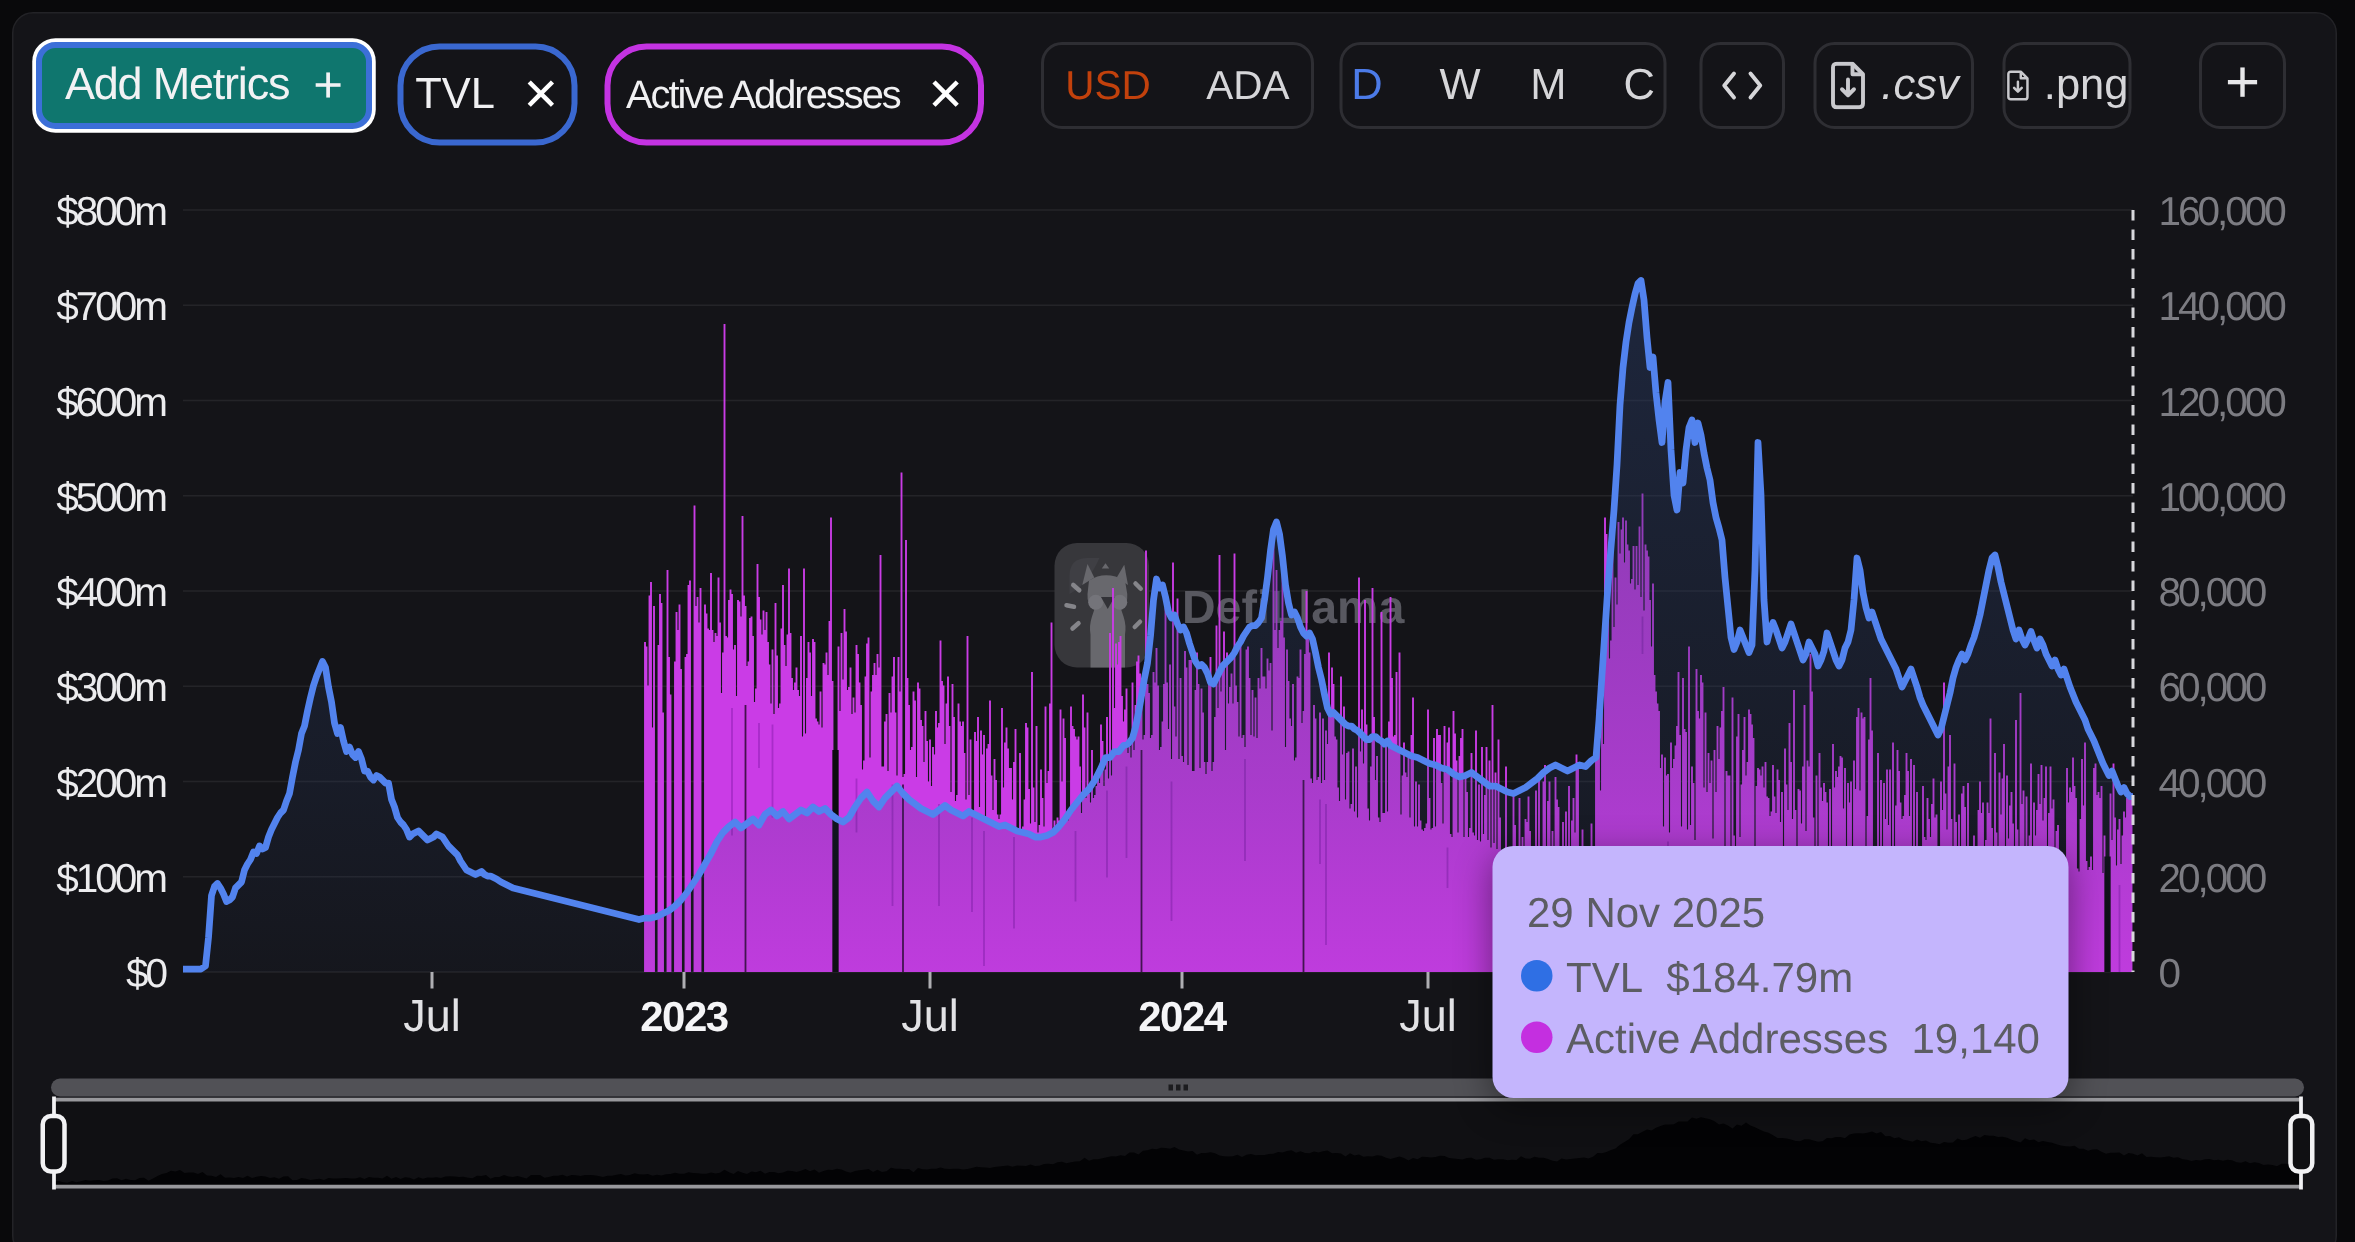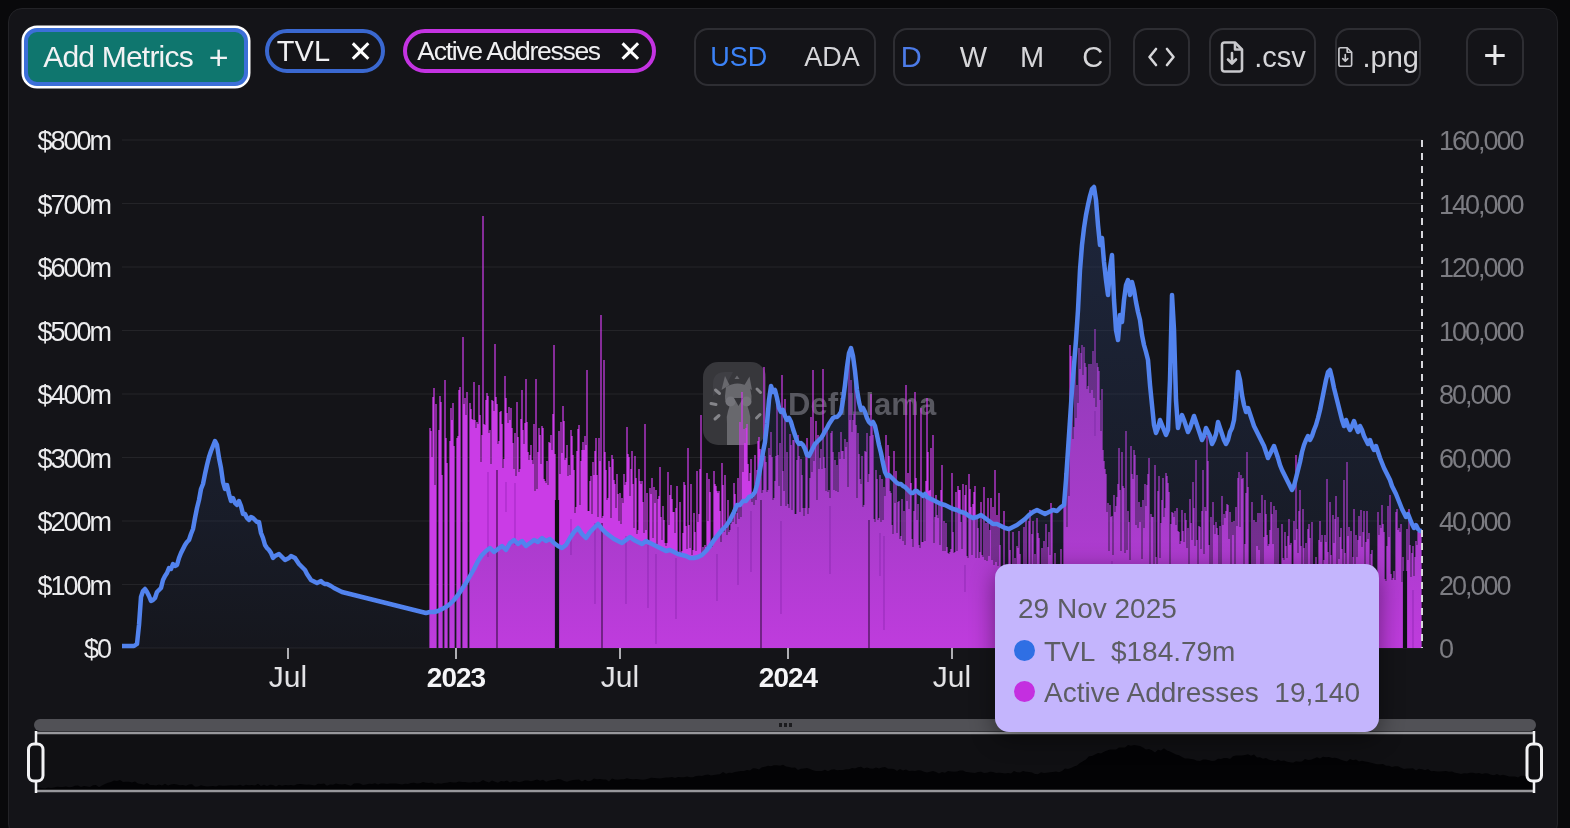--- a/index.html
+++ b/index.html
@@ -1,18 +1,18 @@
 <!DOCTYPE html>
 <html><head><meta charset="utf-8"><style>
 * { margin:0; padding:0; box-sizing:border-box; }
 html,body { width:1570px; height:828px; background:#09090b; font-family:"Liberation Sans",sans-serif; overflow:hidden; }
 #panel { position:absolute; left:8px; top:8px; width:1550px; height:830px; background:#141418; border:1px solid #232327; border-radius:14px; }
 .btn { position:absolute; top:28px; height:58px; border:2px solid #2e2e33; border-radius:14px; color:#d6d6d9; display:flex; align-items:center; justify-content:center; font-size:29px; }
 #addm { position:absolute; left:24px; top:28px; width:224px; height:58px; background:#0f766e; border:4px solid #3c6fd8; border-radius:13px; box-shadow:0 0 0 2.5px #fff; color:#f2f2f4; font-size:30px; display:flex; align-items:center; justify-content:center; }
-.pill { position:absolute; top:29px; height:44px; border-radius:28px; color:#f0f0f2; font-size:29px; display:flex; align-items:center; justify-content:center; }
+.pill { position:absolute; top:29px; height:68px; border-radius:28px; color:#f0f0f2; font-size:29px; display:flex; align-items:center; justify-content:center; }
 .x { font-size:30px; font-weight:400; margin-left:18px; color:#fff; }
 svg { position:absolute; left:0; top:0; }
 .axl { font-size:27px; fill:#ececee; letter-spacing:-2px; }
 .axr { font-size:27px; fill:#7c7c82; letter-spacing:-2px; }
 .xl { font-size:30px; fill:#e2e2e5; }
 .xlb { font-size:28px; font-weight:bold; fill:#f5f5f7; letter-spacing:-1px; }
 #tooltip { position:absolute; left:995px; top:564px; width:384px; height:168px; background:#c4b5fd; border-radius:14px; box-shadow:0 6px 24px rgba(0,0,0,0.45); z-index:5; }
 .tt { position:absolute; color:#5c5d63; font-size:28px; white-space:nowrap; }
 .dot { position:absolute; width:21px; height:21px; border-radius:50%; }
 </style></head>
@@ -109,39 +109,39 @@
   <rect x="1527" y="744" width="14.5" height="37" rx="5.5" fill="#101013" stroke="#f2f2f4" stroke-width="3"></rect>
 </svg>
 <div id="addm">
     <span style="letter-spacing:-0.8px">Add Metrics</span>
     <span style="width:16px"></span>
     <span style="font-size:34px;font-weight:300">+</span>
   </div>
 <div class="pill" style="left:265px; width:120px; border:4px solid #3a68d0;">TVL<span class="x">✕</span></div>
 <div class="pill" style="left:403px; width:253px; border:4px solid #c433e2; font-size:26.5px; letter-spacing:-1.3px;">Active Addresses<span class="x">✕</span></div>
 <div class="btn" style="left:694px; width:182px; font-size:27px;">
-    <span style="color:#3b82f6">USD</span>
+    <span style="color:#c2410c">USD</span>
     <span style="width:37px"></span>
     <span>ADA</span>
   </div>
 <div class="btn" style="left:893px; width:218px;">
     <span style="color:#4c7be8">D</span>
     <span style="width:38px"></span>
     <span>W</span>
     <span style="width:33px"></span>
     <span>M</span>
     <span style="width:38px"></span>
     <span>C</span>
   </div>
 <div class="btn" style="left:1133px; width:57px;">
   <svg width="31" height="24" viewBox="0 0 31 24" style="position:static">
       <path d="M10 4 L3.5 12 L10 20 M21 4 L27.5 12 L21 20" stroke="#d6d6d9" stroke-width="2.6" fill="none" stroke-linecap="round" stroke-linejoin="round"></path>
     </svg>
 </div>
-<div class="btn" style="left:1209px; width:107px;">
+<div class="btn" style="left:1209px; width:107px;font-style:italic;">
   <svg width="26" height="32" viewBox="0 0 26 32" style="position:static; margin-right:9px;">
       <path d="M3 4 Q3 1.5 5.5 1.5 L16 1.5 L23 8.5 L23 28 Q23 30.5 20.5 30.5 L5.5 30.5 Q3 30.5 3 28 Z" fill="none" stroke="#c9c9cd" stroke-width="2.6" stroke-linejoin="round"></path>
       <path d="M16 1.5 L16 8.5 L23 8.5" fill="none" stroke="#c9c9cd" stroke-width="2.6" stroke-linejoin="round"></path>
       <path d="M13 12 L13 22 M9 18.5 L13 22.5 L17 18.5" stroke="#c9c9cd" stroke-width="2.6" fill="none" stroke-linecap="round" stroke-linejoin="round"></path>
     </svg>.csv</div>
 <div class="btn" style="left:1335px; width:86px;">
   <svg width="26" height="32" viewBox="0 0 26 32" style="position:static; margin-right:9px;">
       <path d="M3 4 Q3 1.5 5.5 1.5 L16 1.5 L23 8.5 L23 28 Q23 30.5 20.5 30.5 L5.5 30.5 Q3 30.5 3 28 Z" fill="none" stroke="#c9c9cd" stroke-width="2.6" stroke-linejoin="round"></path>
       <path d="M16 1.5 L16 8.5 L23 8.5" fill="none" stroke="#c9c9cd" stroke-width="2.6" stroke-linejoin="round"></path>
       <path d="M13 12 L13 22 M9 18.5 L13 22.5 L17 18.5" stroke="#c9c9cd" stroke-width="2.6" fill="none" stroke-linecap="round" stroke-linejoin="round"></path>

